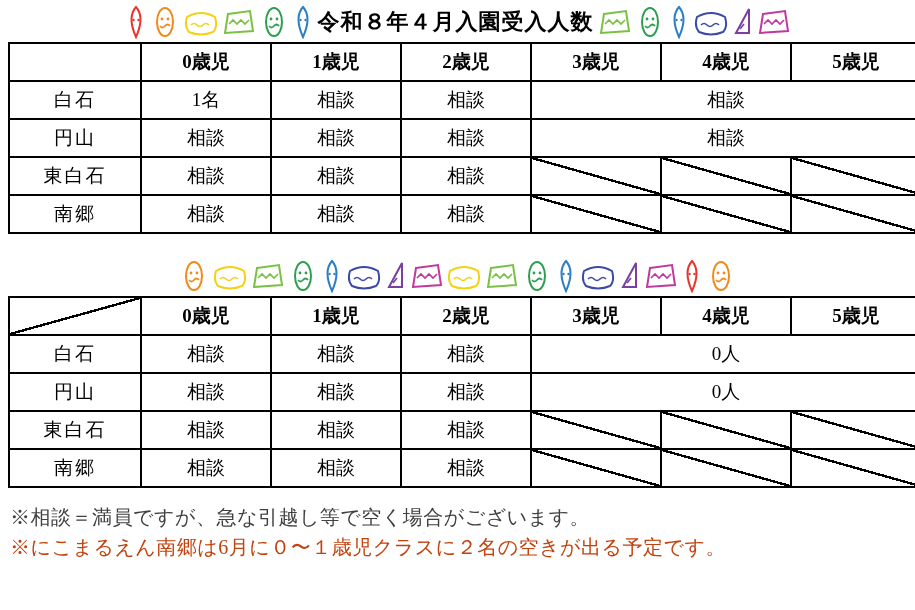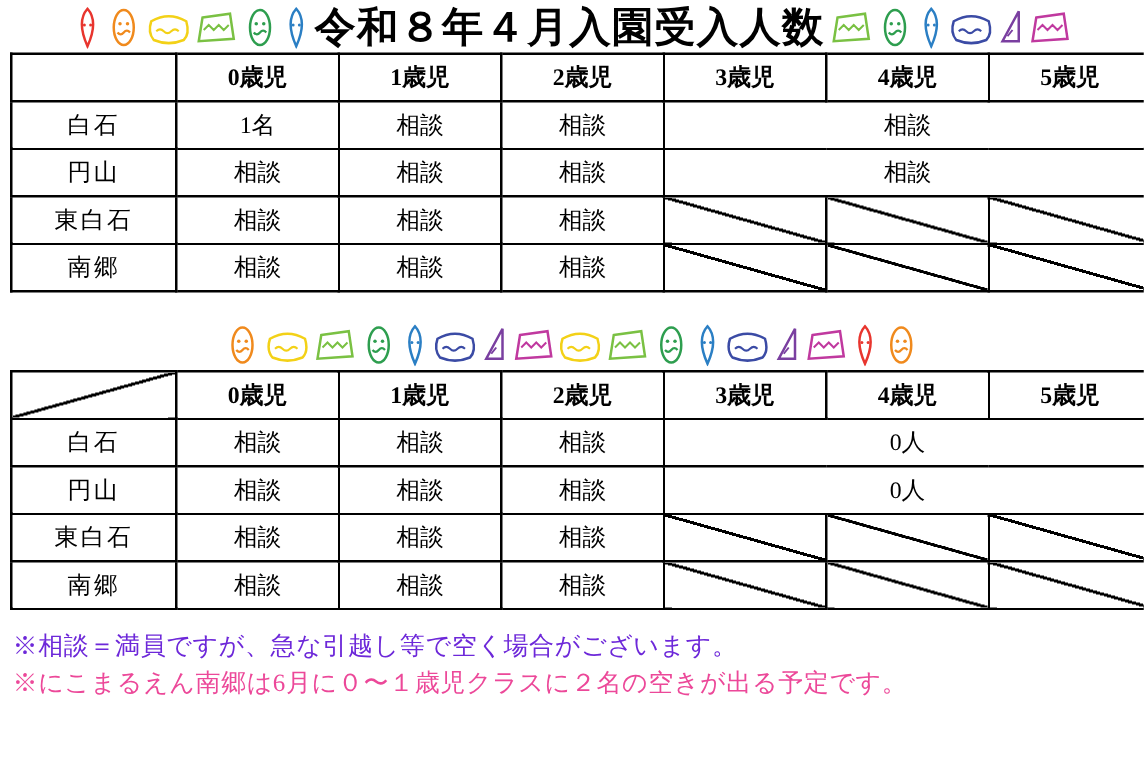--- a/index.html
+++ b/index.html
@@ -27,21 +27,21 @@
   
   .title-row {
     display: flex;
     align-items: center;
     justify-content: center;
     gap: 2px;
     height: 40px;
   }
   .title-row.first { margin-top: 2px; }
   .title-text {
-    font-size: 33px;
+    font-size: 22px;
     font-weight: bold;
     letter-spacing: 1px;
     white-space: nowrap;
     padding: 0 2px;
     font-family: "Liberation Serif", "DejaVu Serif", serif;
   }
   .doodles {
     display: flex;
     align-items: center;
     gap: 3px;
@@ -97,22 +97,22 @@
   
   .notes {
     margin: 14px 10px 0 10px;
   }
   .note {
     font-size: 20px;
     line-height: 30px;
     letter-spacing: 0.5px;
     white-space: nowrap;
   }
-  .note-black { color: #6d28d9; }
-  .note-red { color: #ec4899; }
+  .note-black { color: #404040; }
+  .note-red { color: #c2410c; }
 </style>
 </head>
 <body>
 
 <div class="page">
 
   <div class="title-row first">
     <div class="doodles">
         <svg class="doodle" width="22" height="34" viewBox="0 0 22 34">
       <path d="M11 2 q9 10 0 30 q-9 -20 0 -30 z" fill="none" stroke="#e8352e" stroke-width="2"></path>

